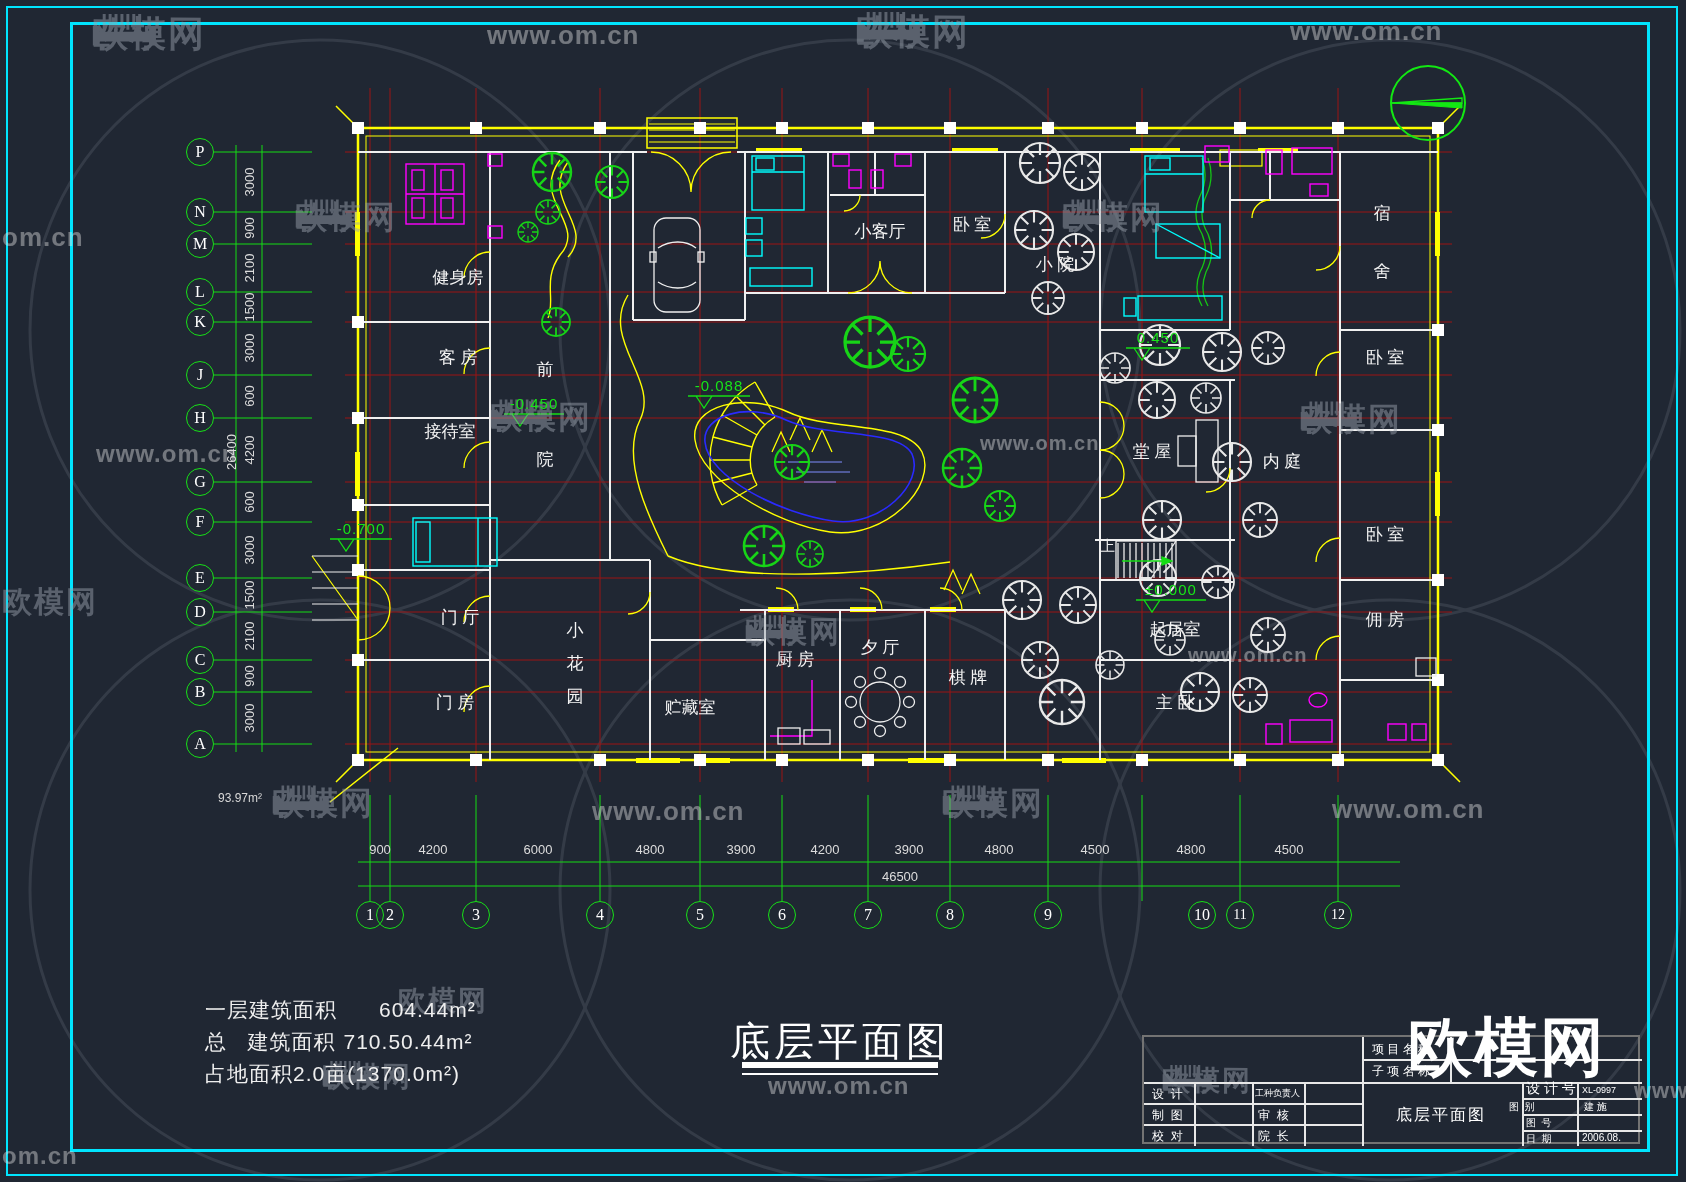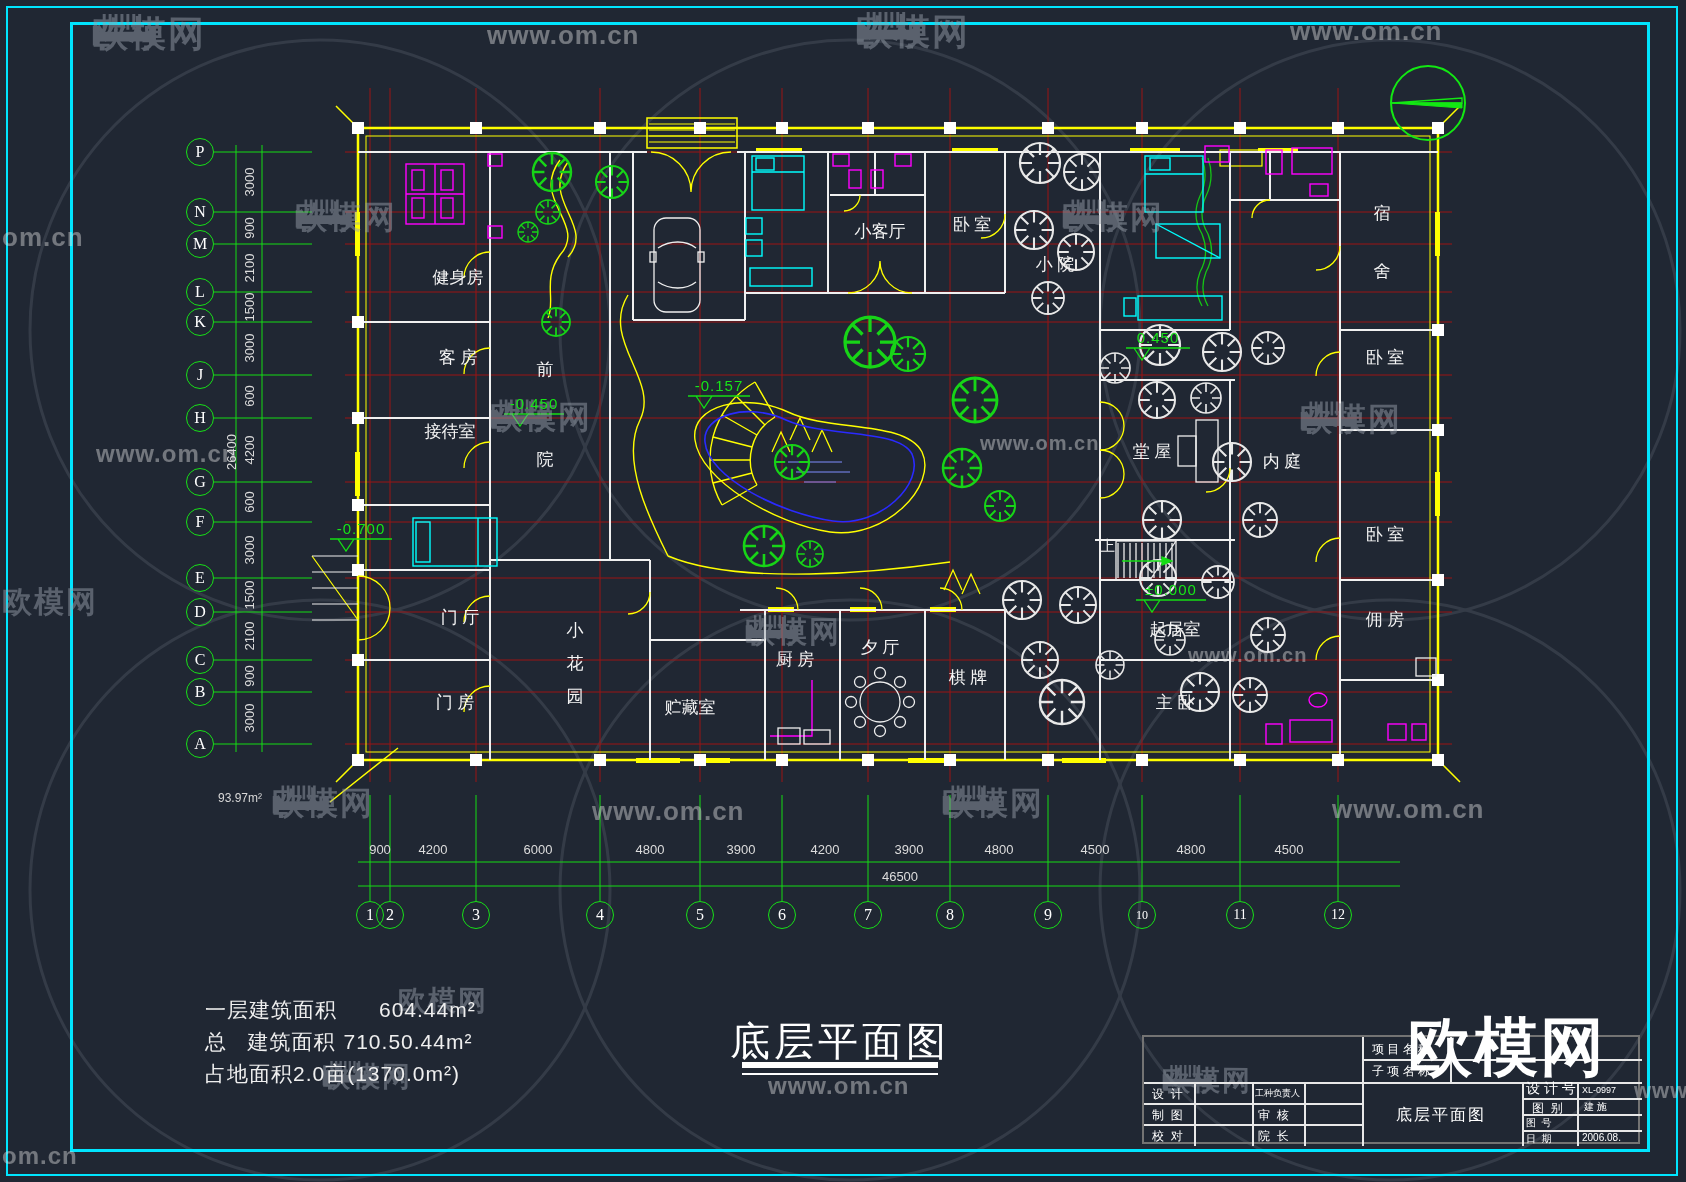--- a/index.html
+++ b/index.html
@@ -388,21 +388,21 @@
 
 <div class="bub" style="left:370px;top:915px">1</div>
 <div class="bub" style="left:390px;top:915px">2</div>
 <div class="bub" style="left:476px;top:915px">3</div>
 <div class="bub" style="left:600px;top:915px">4</div>
 <div class="bub" style="left:700px;top:915px">5</div>
 <div class="bub" style="left:782px;top:915px">6</div>
 <div class="bub" style="left:868px;top:915px">7</div>
 <div class="bub" style="left:950px;top:915px">8</div>
 <div class="bub" style="left:1048px;top:915px">9</div>
-<div class="bub" style="left:1142px;top:915px;font-size:12px">10</div>
+<div class="bub" style="left:1202px;top:915px;font-size:16px">10</div>
 <div class="bub" style="left:1240px;top:915px;font-size:14px">11</div>
 <div class="bub" style="left:1338px;top:915px;font-size:14px">12</div>
 
 <div class="dimnum" style="left:380px;top:849px">900</div>
 <div class="dimnum" style="left:433px;top:849px">4200</div>
 <div class="dimnum" style="left:538px;top:849px">6000</div>
 <div class="dimnum" style="left:650px;top:849px">4800</div>
 <div class="dimnum" style="left:741px;top:849px">3900</div>
 <div class="dimnum" style="left:825px;top:849px">4200</div>
 <div class="dimnum" style="left:909px;top:849px">3900</div>
@@ -434,21 +434,21 @@
 <div class="room" style="left:1175px;top:630px">起居室</div>
 <div class="room" style="left:1175px;top:703px">主 卧</div>
 <div class="room" style="left:1385px;top:620px">佣 房</div>
 <div class="room" style="left:1382px;top:243px;line-height:58px">宿
 舍</div>
 <div class="room" style="left:1385px;top:358px">卧 室</div>
 <div class="room" style="left:1385px;top:535px">卧 室</div>
 
 <div class="elev" style="left:361px;top:537px">-0.700</div>
 <div class="elev" style="left:534px;top:412px">-0.450</div>
-<div class="elev" style="left:719px;top:394px">-0.157</div>
+<div class="elev" style="left:719px;top:394px">-0.088</div>
 <div class="elev" style="left:1158px;top:346px">0.450</div>
 <div class="elev" style="left:1171px;top:598px">±0.000</div>
 <div class="up-label" style="left:1100px;top:537px">上</div>
 <div class="small-note" style="left:218px;top:791px">93.97m²</div>
 
 <div class="summary-line" style="left:205px;top:996px"><span>一层建筑面积</span><span style="display:inline-block;width:42px"></span><span>604.44m²</span></div>
 <div class="summary-line" style="left:205px;top:1028px"><span>总   建筑面积</span><span style="display:inline-block;width:8px"></span><span>710.50.44m²</span></div>
 <div class="summary-line" style="left:205px;top:1060px"><span>占地面积2.0亩(1370.0m²)</span></div>
 
 <div class="page-title" style="left:840px;top:1014px">底层平面图</div>
@@ -474,21 +474,21 @@
   <div class="lb" style="left:228px;top:26px">子 项 名 称</div>
   <div class="lb" style="left:8px;top:49px">设  计</div>
   <div class="lb" style="left:8px;top:70px">制  图</div>
   <div class="lb" style="left:8px;top:91px">校  对</div>
   <div class="lb" style="left:111px;top:50px;font-size:9px">工种负责人</div>
   <div class="lb" style="left:114px;top:70px">审  核</div>
   <div class="lb" style="left:114px;top:91px">院  长</div>
   <div class="lb" style="left:252px;top:68px;font-size:16px;letter-spacing:2px">底层平面图</div>
   <div class="lb" style="left:382px;top:43px;font-size:14px">设 计 号</div>
   <div class="lb" style="left:438px;top:48px;font-size:9px">XL-0997</div>
-  <div class="lb" style="left:388px;top:63px;font-size:12px">图  别</div>
+  <div class="lb" style="left:365px;top:63px;font-size:10px">图  别</div>
   <div class="lb" style="left:440px;top:63px;font-size:10px">建 施</div>
   <div class="lb" style="left:382px;top:79px;font-size:10px">图  号</div>
   <div class="lb" style="left:382px;top:95px;font-size:10px">日  期</div>
   <div class="lb" style="left:438px;top:95px;font-size:10px">2006.08.</div>
 </div>
 
 <div class="brand-big">欧模网</div>
 
 </div>
 

